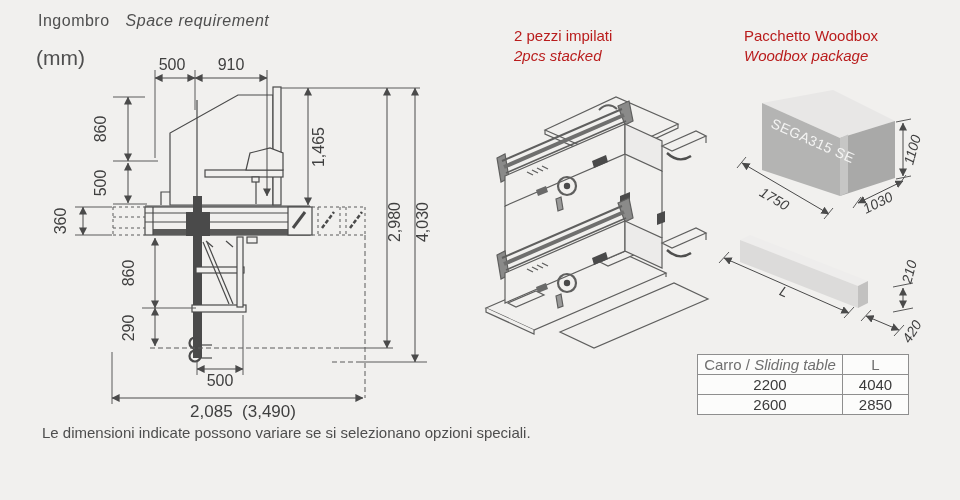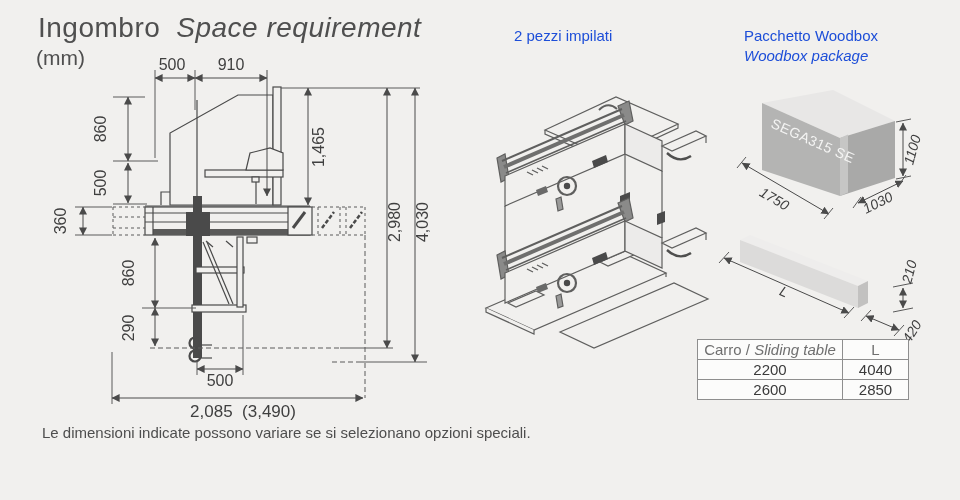--- a/index.html
+++ b/index.html
@@ -4,24 +4,24 @@
 <style>
   html,body{margin:0;padding:0;}
   body{
     width:960px;height:500px;position:relative;overflow:hidden;
     background:#f1f0ee;
     font-family:"Liberation Sans", sans-serif;
     color:#4a4a4a;
   }
   .abs{position:absolute;}
   
-  .h-main{font-size:28px;letter-spacing:.5px;display:flex;gap:16px;align-items:baseline;color:#4f4f4f;}
+  .h-main{font-size:16px;letter-spacing:.5px;display:flex;gap:16px;align-items:baseline;color:#4f4f4f;}
   .h-main .it{font-style:italic;}
   .h-unit{font-size:21px;color:#4f4f4f;}
-  .h-small{font-size:15px;line-height:20px;color:#1d4ed8;}
+  .h-small{font-size:15px;line-height:20px;color:#b91c1c;}
   .h-small .it{font-style:italic;}
   
   .notes{font-size:15px;line-height:18px;color:#4e4e4e;}
   .notes .it{font-style:italic;}
   
   svg{overflow:visible;}
   .ln{stroke:#4a4a4a;stroke-width:1.2;fill:none;}
   .fl{stroke:#4a4a4a;stroke-width:1.2;fill:#f1f0ee;}
   .ext{stroke:#5a5a5a;stroke-width:1;fill:none;}
   .dim{stroke:#4a4a4a;stroke-width:1;fill:none;}
@@ -172,20 +172,21 @@
     <text class="dt" x="324" y="147" transform="rotate(-90 324 147)">1,465</text>
     <text class="dt" x="400" y="222" transform="rotate(-90 400 222)">2,980</text>
     <text class="dt" x="428" y="222" transform="rotate(-90 428 222)">4,030</text>
     <text class="dt" x="220" y="386">500</text>
     <text class="dt dt-big" x="243" y="417">2,085&nbsp;&nbsp;(3,490)</text>
   </g>
 </svg>
 
 <div class="abs h-small" style="left:514px;top:26px;">
   <div>2 pezzi impilati</div>
+  <div class="it">2pcs stacked</div>
 </div>
 
 <svg id="svgM" class="abs" style="left:478px;top:85px;" width="232" height="275" viewBox="478 85 232 275">
   <defs>
     <g id="munit" stroke="#5f5f5e" stroke-width="1.2" fill="#f1f0ee">
       <path d="M497,158 L505,154 L509,178 L501,182 Z" fill="#8a8a89"></path>
       <path d="M618,106 L629,101 L633,121 L625,125 Z" fill="#8a8a89"></path>
       <line x1="502" y1="161" x2="622" y2="109" stroke-width="2"></line>
       <line x1="504" y1="167" x2="624" y2="115" stroke-width="4" stroke="#6f6f6e"></line>
       <line x1="506" y1="173" x2="626" y2="121" stroke-width="1.5"></line>
@@ -279,21 +280,21 @@
     <line class="dim" x1="903" y1="288" x2="903" y2="308"></line>
     <text class="dt dt-it" x="914" y="273" transform="rotate(-75 914 273)" text-anchor="middle">210</text>
 
     <line class="dim" x1="866" y1="316" x2="899" y2="330"></line>
     <line class="ext" x1="861" y1="321" x2="871" y2="310"></line>
     <line class="ext" x1="894" y1="336" x2="904" y2="325"></line>
     <text class="dt dt-it" x="916" y="334" transform="rotate(-58 916 334)" text-anchor="middle">420</text>
   </g>
 </svg>
 
-<table class="spec abs" style="left:697px;top:339px;">
+<table class="spec abs" style="left:697px;top:354px;">
   <tbody>
       <tr>
     <th class="c1">
       <span>Carro /</span>
       <span class="it">Sliding table</span>
     </th>
     <th class="c2">L</th>
   </tr>
   <tr>
     <td>2200</td>

